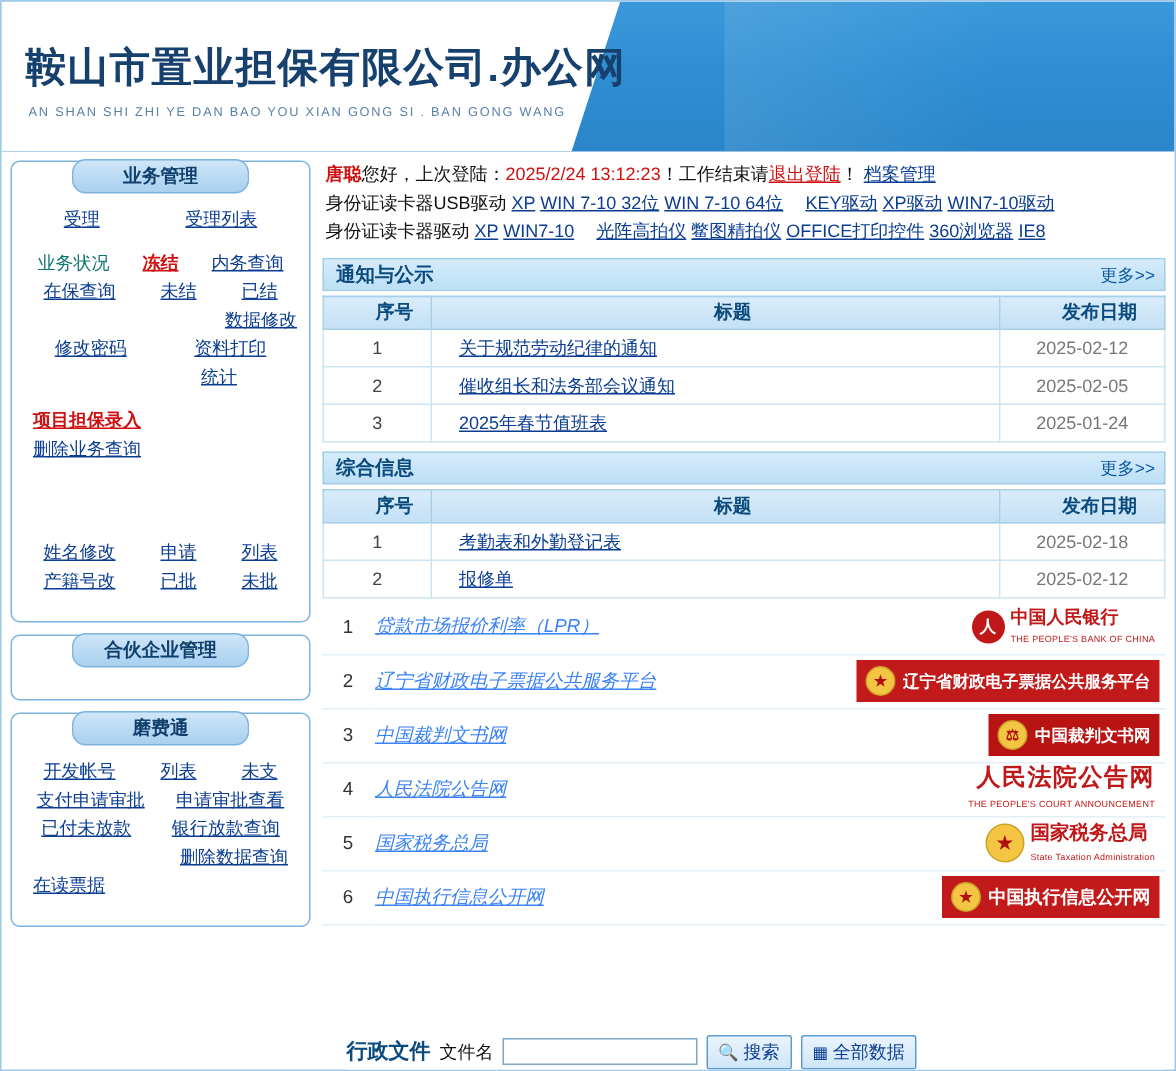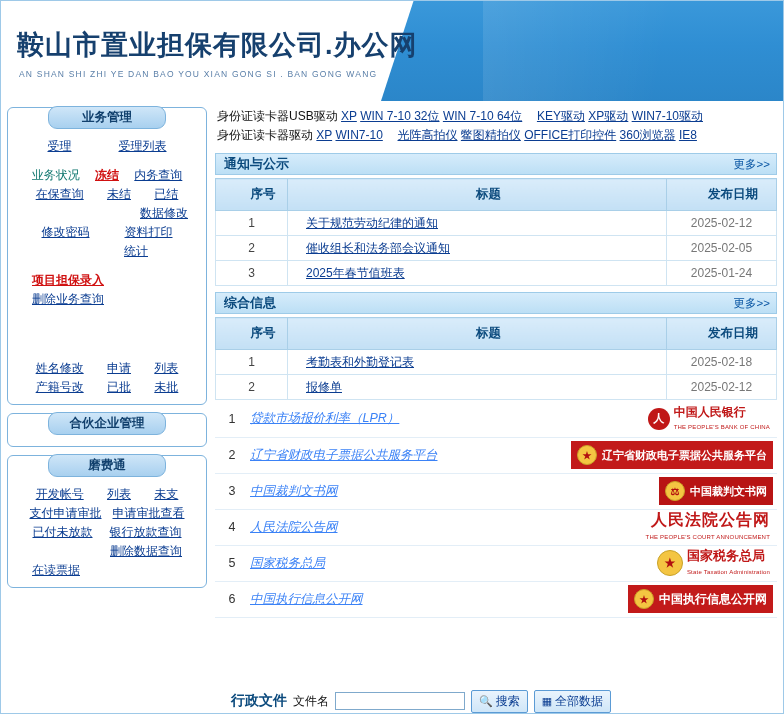--- a/index.html
+++ b/index.html
@@ -76,21 +76,21 @@
     position: relative;
     height: 613px;
     overflow: hidden;
   }
   
   .panel {
     border: 1px solid #7db3dd;
     border-radius: 6px;
     margin-bottom: 8px;
     background: #ffffff;
-    padding: 0 0 6px 0;
+    padding: 0 0 16px 0;
     position: relative;
   }
   .panel-title {
     margin: -1px auto 4px auto;
     width: 118px;
     text-align: center;
     font-weight: bold;
     font-size: 12.5px;
     color: #11406d;
     background: linear-gradient(to bottom, #cfe6f8 0%, #a8d0ef 100%);
@@ -100,21 +100,21 @@
     position: relative;
     top: -1px;
   }
   .panel-body {
     padding: 2px 6px 0 6px;
   }
   .link-row {
     display: flex;
     justify-content: space-around;
     align-items: baseline;
-    margin: 2px 12px;
+    margin: 2px 2px;
     gap: 4px;
   }
   .link-row.single { justify-content: flex-end; }
   .link-row.left { justify-content: flex-start; padding-left: 6px; }
   a.lk {
     color: #0b3d91;
     text-decoration: underline;
     font-size: 12px;
     cursor: pointer;
     white-space: nowrap;
@@ -164,21 +164,21 @@
     width: 100%;
     border-collapse: collapse;
     margin-top: 3px;
     font-size: 12px;
   }
   table.tbl th {
     background: linear-gradient(to bottom, #d9ecfa 0%, #c3e0f5 100%);
     border: 1px solid #a9cfe8;
     color: #0b4a7d;
     font-weight: bold;
-    height: 32px;
+    height: 22px;
     font-size: 12.5px;
     padding-left: 24px;
   }
   table.tbl td {
     border: 1px solid #cfe4f2;
     height: 25px;
     text-align: center;
     color: #333;
   }
   table.tbl td.title-cell { text-align: left; padding-left: 18px; }
@@ -362,20 +362,25 @@
             <a class="lk">在读票据</a>
           </div>
         </div>
       </div>
 
     </div>
 
     <div class="content">
 
       <div class="topinfo">
+        <div>
+          <span class="red bold">唐聪</span><span>您好，上次登陆：</span><span class="red">2025/2/24 13:12:23</span><span>！工作结束请</span><a class="red">退出登陆</a><span>！</span>
+          <span class="sep"></span>
+          <a>档案管理</a>
+        </div>
         <div class="drv-line">
           <span>身份证读卡器USB驱动</span>
           <a>XP</a>
           <a>WIN 7-10 32位</a>
           <a>WIN 7-10 64位</a>
           <span class="sep"></span>
           <a>KEY驱动</a>
           <a>XP驱动</a>
           <a>WIN7-10驱动</a>
         </div>

